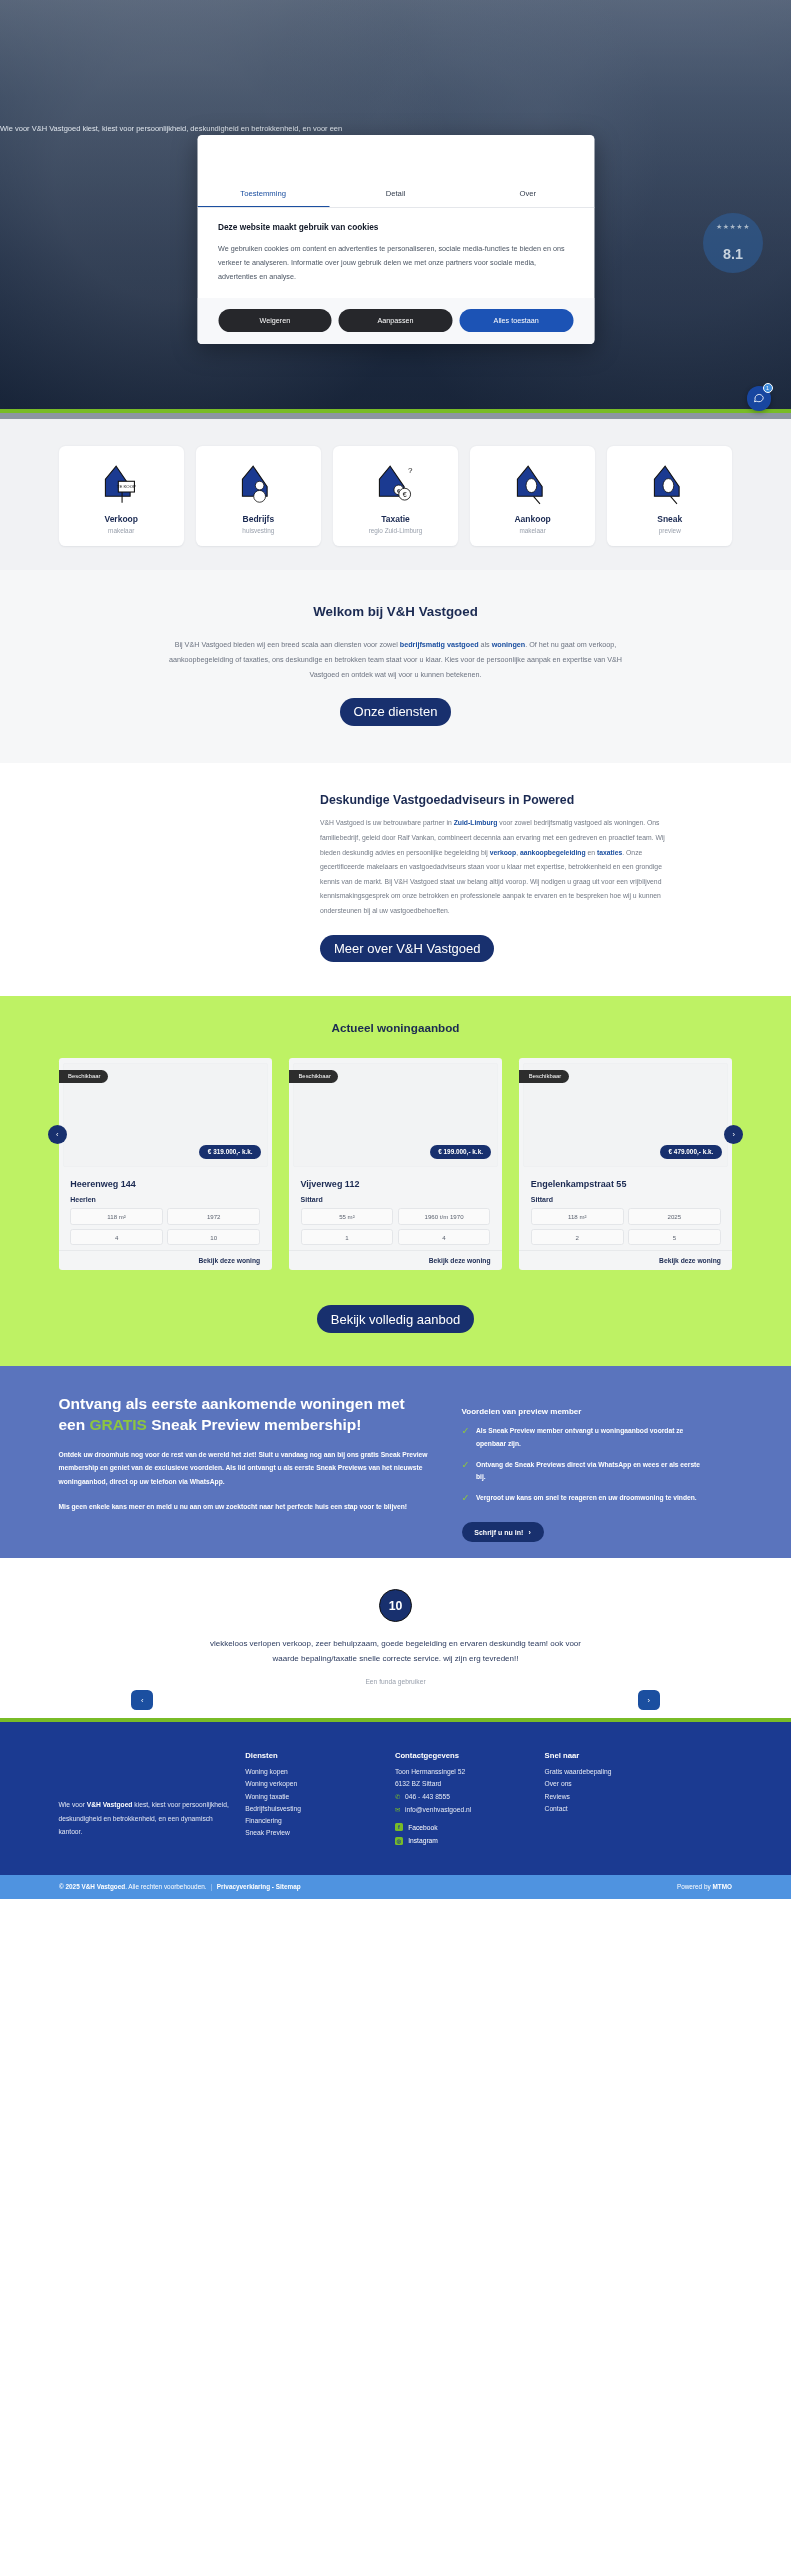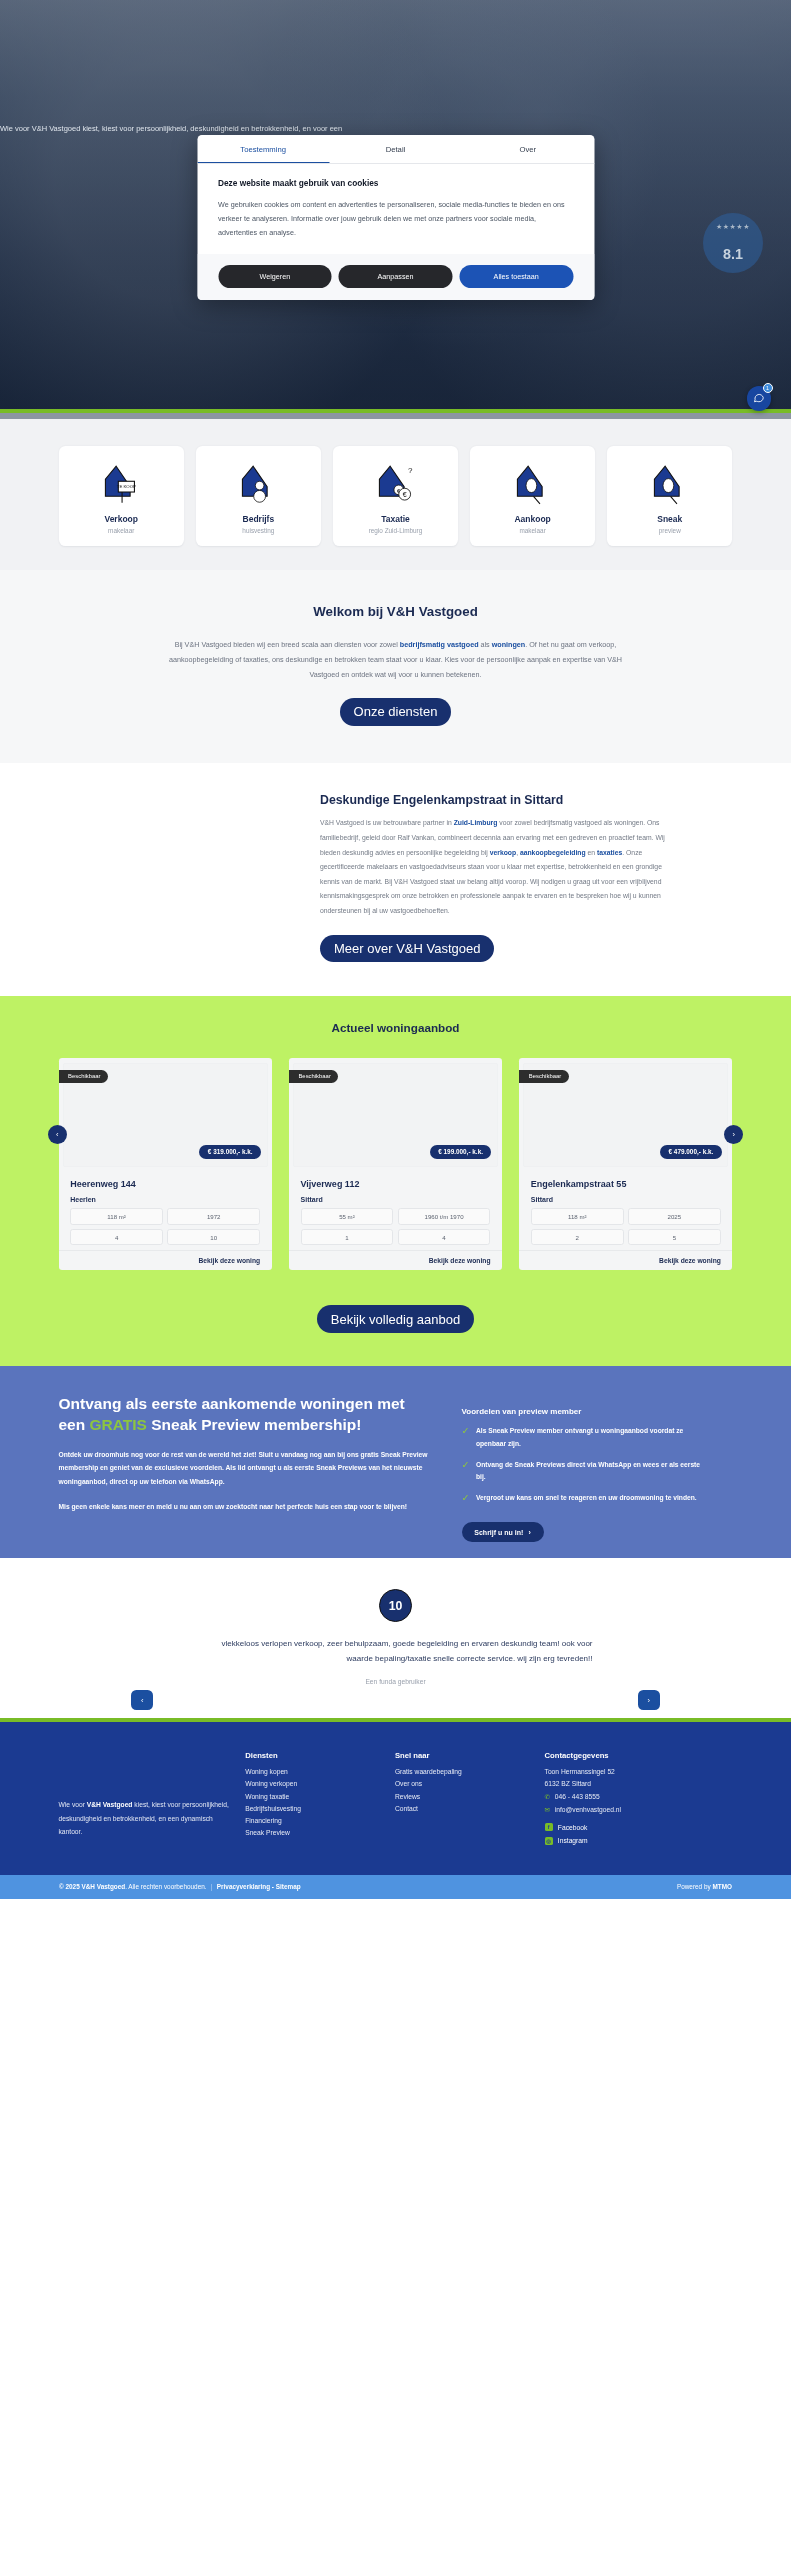--- a/index.html
+++ b/index.html
@@ -76,21 +76,21 @@
     border:1.1px solid #fff;
   }
 
   
   .cookie-overlay { position:absolute; inset:0; z-index: 40; }
   .cookie {
     position:absolute; left: 50%; transform: translateX(-50%); top: 174px;
     width: 397px; background:#fff; border-radius: 4.3px; box-shadow: 0 5.3px 24px rgba(0,0,0,.35);
     overflow:hidden;
   }
-  .cookie-tabs { display:flex; border-bottom: 0.5px solid #e5e7eb; }
+  .cookie-tabs { display:flex; border-bottom: 0.5px solid #e5e7eb; margin-top: 44px; }
   .cookie-tab {
     flex:1; text-align:center; padding: 10px 0 8px; font-size: 7.7px; color:#374151; cursor:pointer;
   }
   .cookie-tab.active { color:#1b4fa0; border-bottom: 1.6px solid #1b4fa0; font-weight:500;}
   .cookie-body { padding: 14px 21px 14px; }
   .cookie-h { font-size: 8.3px; font-weight:bold; color:#111827; margin-bottom: 9.6px;}
   .cookie-p { font-size: 7.2px; line-height: 1.95; color:#4b5563;}
   .cookie-actions { background:#f7f8fa; padding: 11.7px 21px; display:flex; gap: 7px; }
   .ck-btn {
     flex:1; border:none; border-radius: 14px; padding: 7px 5.3px; font-size: 7.2px; cursor:pointer;
@@ -184,21 +184,21 @@
     display:inline-flex; gap:5.3px; align-items:center;
   }
 
   
   .reviews { background:#fff; padding: 31px 0 33px; text-align:center; position:relative;}
   .score-circle {
     width: 33px; height: 33px; border-radius: 50%; background:#18306e; color:#fff;
     display:flex; align-items:center; justify-content:center; font-size: 12.3px; font-weight:bold;
     margin: 0 auto 14px; border: 1.1px solid #111;
   }
-  .review-text { width: 394px; margin: 0 auto; font-size: 8px; line-height: 1.9; color:#2b3a5e; font-weight:500;text-align:right;}
+  .review-text { width: 394px; margin: 0 auto; font-size: 8px; line-height: 1.9; color:#2b3a5e; font-weight:500;}
   .review-author { margin-top: 11.7px; font-size: 6.7px; color:#9aa1ad;}
   .rv-arrow {
     position:absolute; top: 132px; width: 22.4px; height: 20px; border-radius: 5.3px; background:#1b4fa0;
     color:#fff; display:flex;align-items:center;justify-content:center; cursor:pointer; font-size:7.5px;
   }
   .rv-arrow.left { left: 131px; }
   .rv-arrow.right { right: 131px; }
 
   
   .footer-green { height: 4.3px; background:#78bc27; }
@@ -361,21 +361,21 @@
 
 <div class="welkom">
   <h2>Welkom bij V&amp;H Vastgoed</h2>
   <p><span>Bij V&amp;H Vastgoed bieden wij een breed scala aan diensten voor zowel </span><b>bedrijfsmatig vastgoed</b><span> als </span><b>woningen</b><span>. Of het nu gaat om verkoop, aankoopbegeleiding of taxaties, ons deskundige en betrokken team staat voor u klaar. Kies voor de persoonlijke aanpak en expertise van V&amp;H Vastgoed en ontdek wat wij voor u kunnen betekenen.</span></p>
   <button class="btn-blue">Onze diensten</button>
 </div>
 
 <div class="desk">
   <div class="desk-left"></div>
   <div class="desk-right">
-    <h2>Deskundige Engelenkampstraat in Sittard</h2>
+    <h2>Deskundige Vastgoedadviseurs in Powered</h2>
     <p><span>V&amp;H Vastgoed is uw betrouwbare partner in </span><b>Zuid-Limburg</b><span> voor zowel bedrijfsmatig vastgoed als woningen. Ons familiebedrijf, geleid door Ralf Vankan, combineert decennia aan ervaring met een gedreven en proactief team. Wij bieden deskundig advies en persoonlijke begeleiding bij </span><b>verkoop</b><span>, </span><b>aankoopbegeleiding</b><span> en </span><b>taxaties</b><span>. Onze gecertificeerde makelaars en vastgoedadviseurs staan voor u klaar met expertise, betrokkenheid en een grondige kennis van de markt. Bij V&amp;H Vastgoed staat uw belang altijd voorop. Wij nodigen u graag uit voor een vrijblijvend kennismakingsgesprek om onze betrokken en professionele aanpak te ervaren en te bespreken hoe wij u kunnen ondersteunen bij al uw vastgoedbehoeften.</span></p>
     <button class="btn-blue">Meer over V&amp;H Vastgoed</button>
   </div>
 </div>
 
 <div class="aanbod">
   <h2>Actueel woningaanbod</h2>
   <div class="prop-wrap">
     <div class="nav-arrow left">‹</div>
     <div class="nav-arrow right">›</div>
@@ -489,28 +489,20 @@
       <h4>Diensten</h4>
       <a>Woning kopen</a>
       <a>Woning verkopen</a>
       <a>Woning taxatie</a>
       <a>Bedrijfshuisvesting</a>
       <a>Financiering</a>
       <a>Sneak Preview</a>
     </div>
 
     <div class="f-col">
-      <h4>Snel naar</h4>
-      <a>Gratis waardebepaling</a>
-      <a>Over ons</a>
-      <a>Reviews</a>
-      <a>Contact</a>
-    </div>
-
-    <div class="f-col">
       <h4>Contactgegevens</h4>
       <div class="f-line">
         <span>Toon Hermanssingel 52</span>
       </div>
       <div class="f-line">
         <span>6132 BZ Sittard</span>
       </div>
       <div class="f-line">
         <span class="f-ico">✆</span>
         <span>046 - 443 8555</span>
@@ -524,20 +516,28 @@
           <span class="sq">f</span>
           <span>Facebook</span>
         </a>
         <a>
           <span class="sq">◎</span>
           <span>Instagram</span>
         </a>
       </div>
     </div>
 
+    <div class="f-col">
+      <h4>Snel naar</h4>
+      <a>Gratis waardebepaling</a>
+      <a>Over ons</a>
+      <a>Reviews</a>
+      <a>Contact</a>
+    </div>
+
   </div>
 </div>
 
 <div class="footer-bottom">
   <div class="fb-left">
     <b>© 2025 V&amp;H Vastgoed</b><span>. Alle rechten voorbehouden.</span><span class="fb-sep">|</span><a>Privacyverklaring - Sitemap</a>
   </div>
   <div class="fb-right">
     <span>Powered by </span><b>MTMO</b>
   </div>

